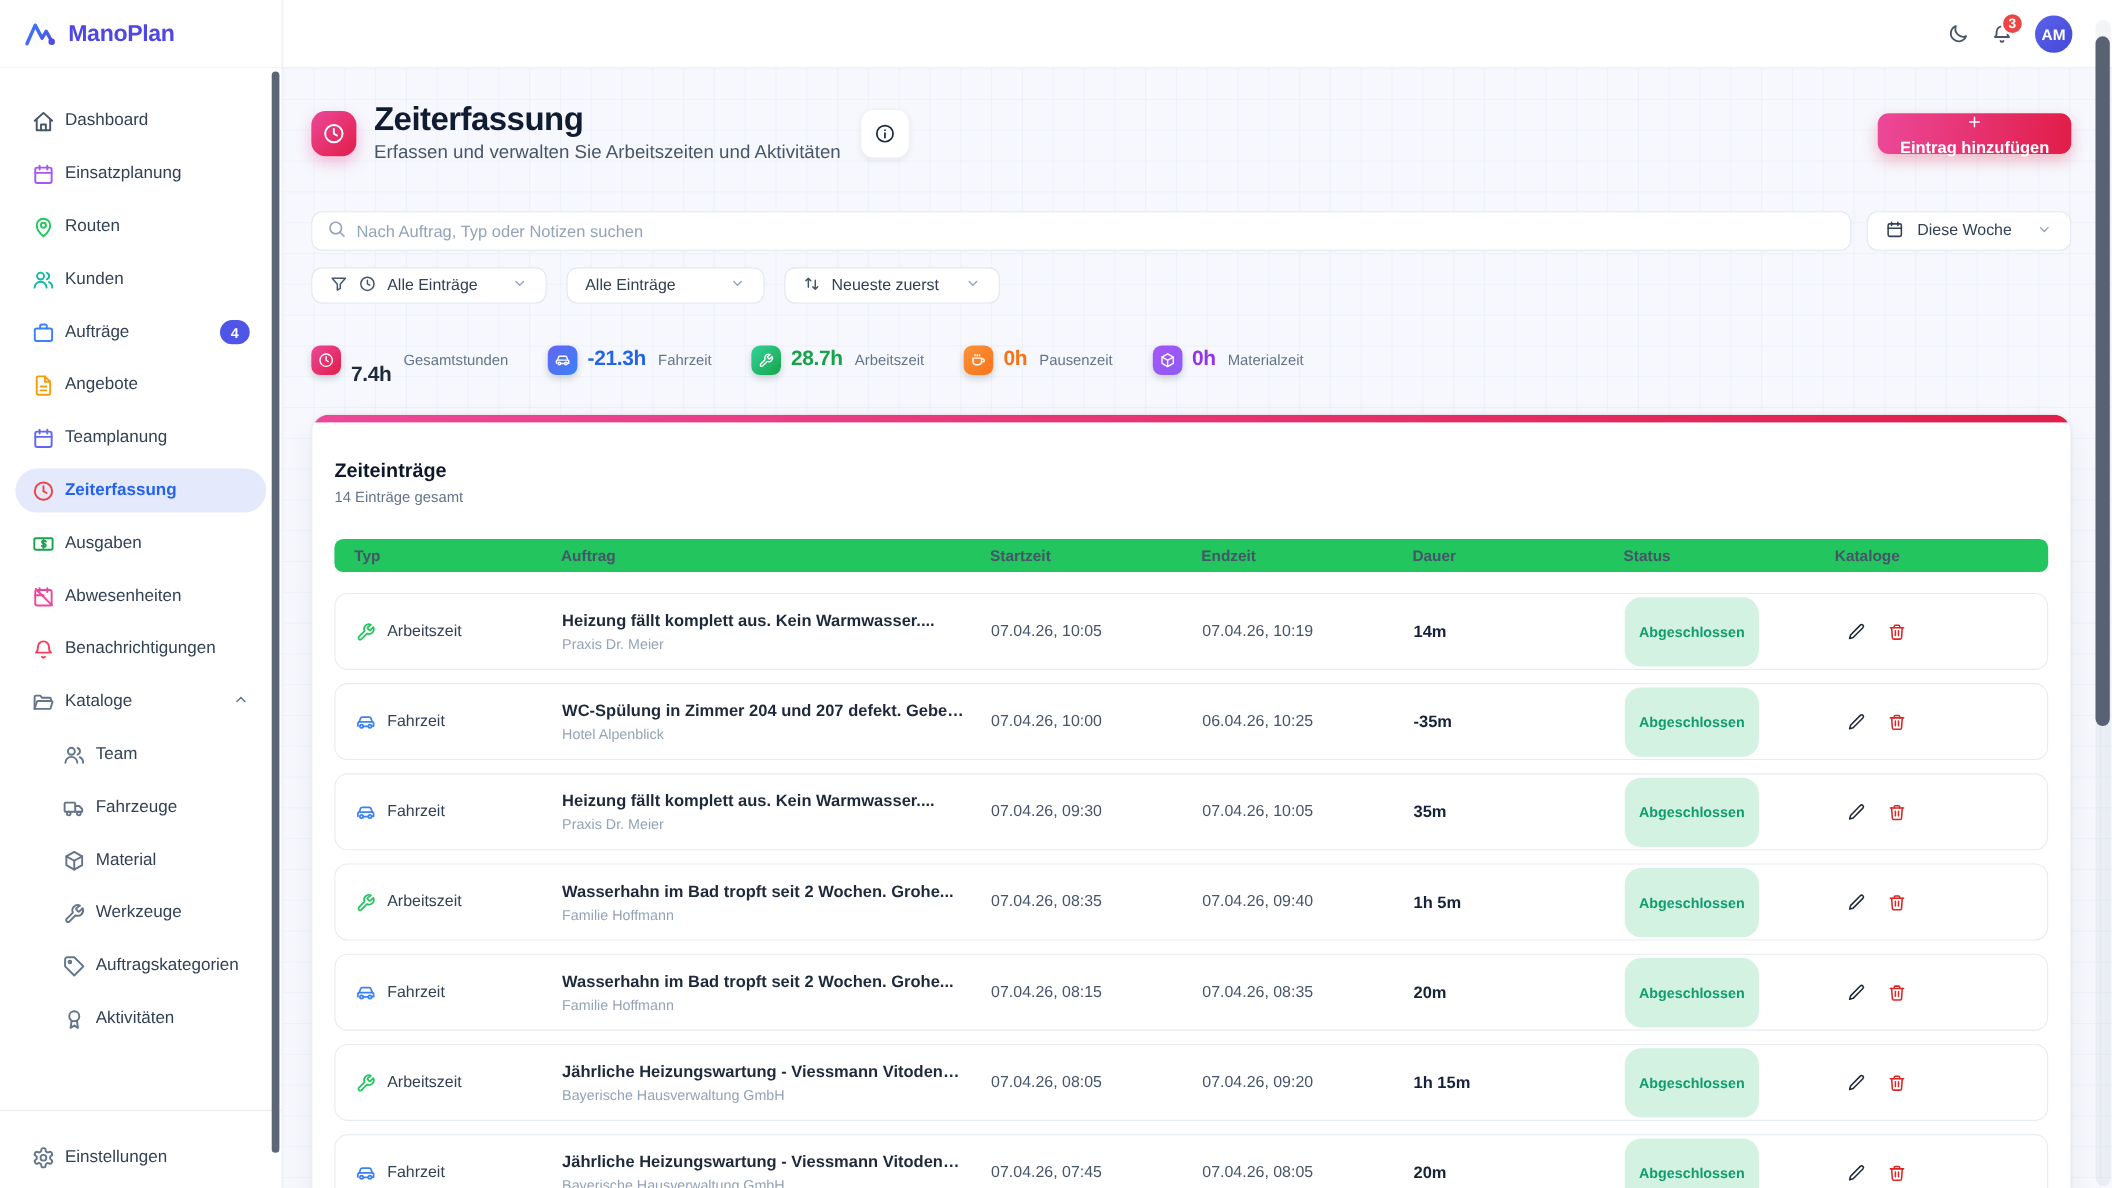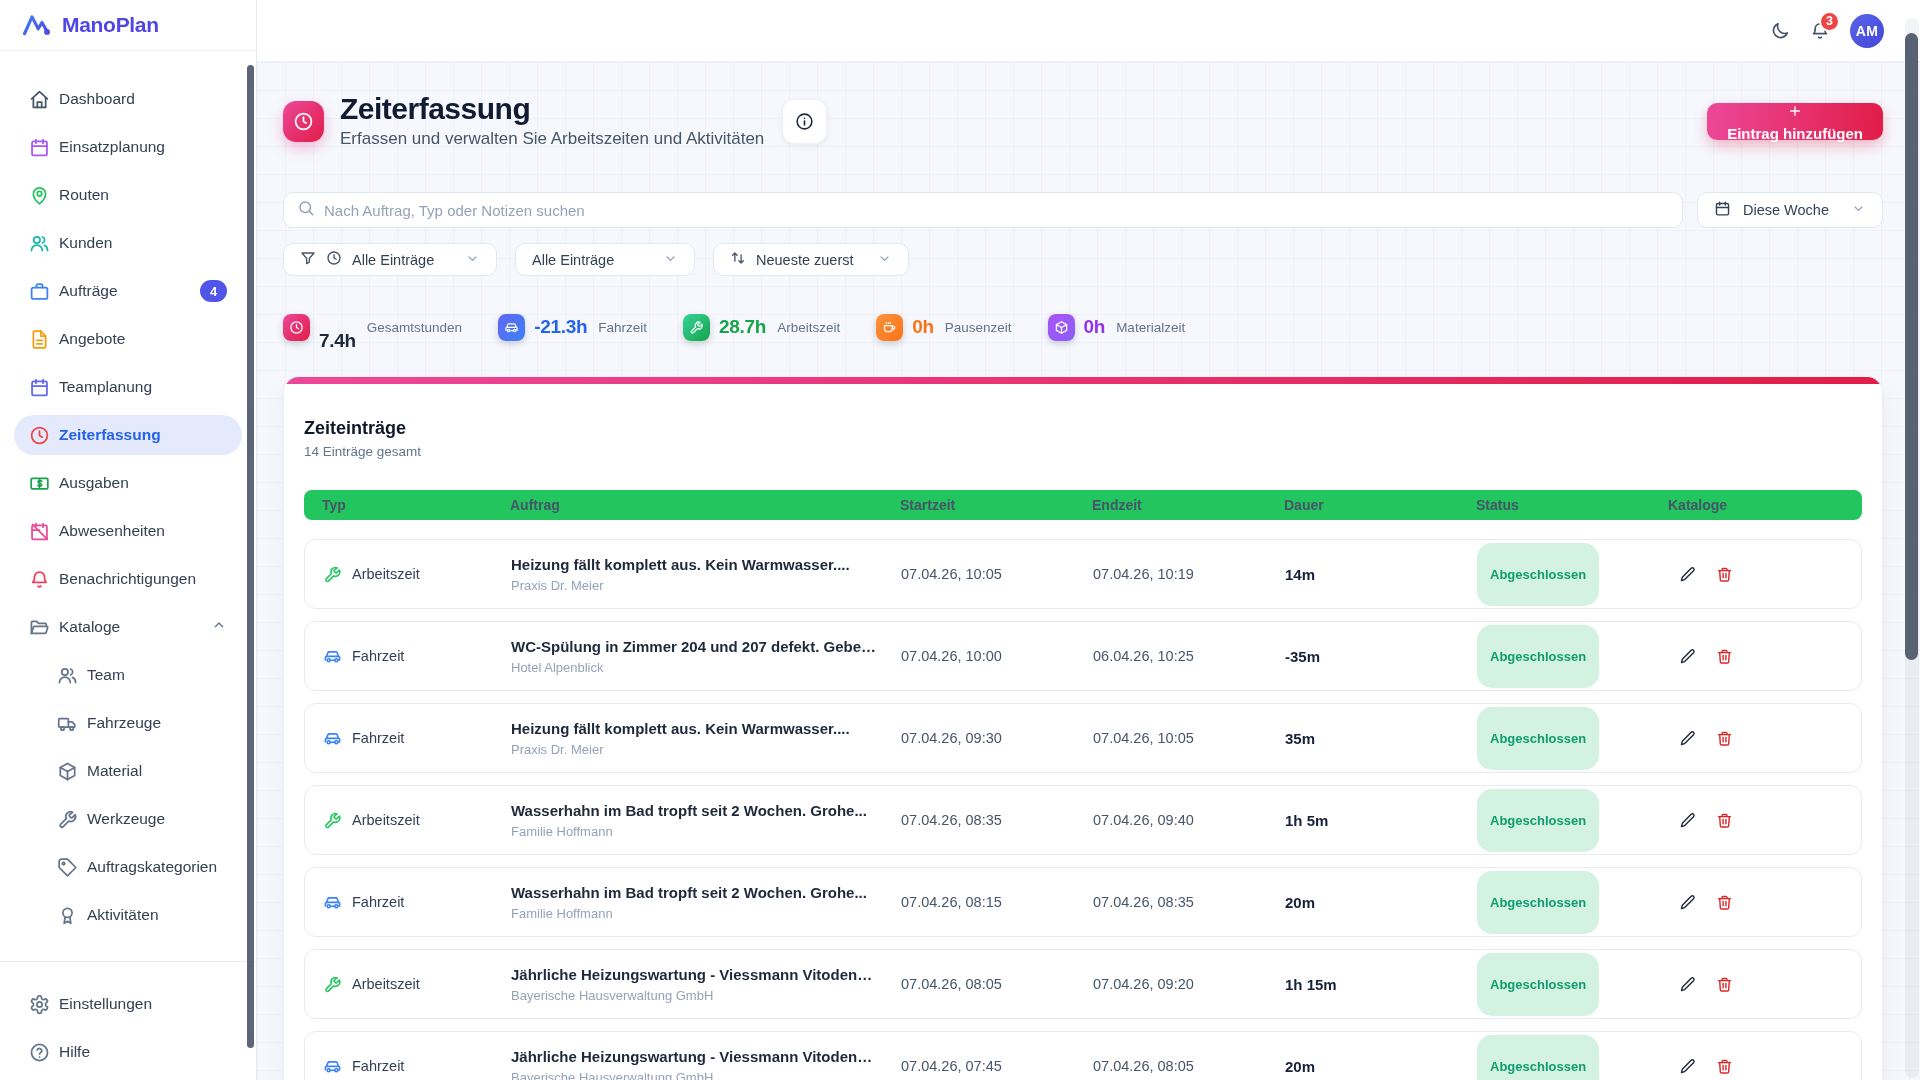--- a/index.html
+++ b/index.html
@@ -256,28 +256,20 @@
       </nav>
     <div class="sidebar-divider"></div>
     <div class="nav-footer" id="nav-footer">
         <div class="nav-item">
           <svg viewBox="0 0 24 24" fill="none" stroke="currentColor" stroke-width="2" stroke-linecap="round" stroke-linejoin="round" style="width: 21px; height: 21px; color: rgb(100, 116, 139);">
             <circle cx="12" cy="12" r="3"></circle>
             <path d="M12.22 2h-.44a2 2 0 0 0-2 2v.18a2 2 0 0 1-1 1.73l-.43.25a2 2 0 0 1-2 0l-.15-.08a2 2 0 0 0-2.73.73l-.22.38a2 2 0 0 0 .73 2.73l.15.1a2 2 0 0 1 1 1.72v.51a2 2 0 0 1-1 1.74l-.15.09a2 2 0 0 0-.73 2.73l.22.38a2 2 0 0 0 2.73.73l.15-.08a2 2 0 0 1 2 0l.43.25a2 2 0 0 1 1 1.73V20a2 2 0 0 0 2 2h.44a2 2 0 0 0 2-2v-.18a2 2 0 0 1 1-1.73l.43-.25a2 2 0 0 1 2 0l.15.08a2 2 0 0 0 2.73-.73l.22-.39a2 2 0 0 0-.73-2.73l-.15-.08a2 2 0 0 1-1-1.74v-.5a2 2 0 0 1 1-1.74l.15-.09a2 2 0 0 0 .73-2.73l-.22-.38a2 2 0 0 0-2.73-.73l-.15.08a2 2 0 0 1-2 0l-.43-.25a2 2 0 0 1-1-1.73V4a2 2 0 0 0-2-2z"></path>
           </svg>
           <span>Einstellungen</span>
         </div>
-        <div class="nav-item">
-          <svg viewBox="0 0 24 24" fill="none" stroke="currentColor" stroke-width="2" stroke-linecap="round" stroke-linejoin="round" style="width: 21px; height: 21px; color: rgb(100, 116, 139);">
-            <circle cx="12" cy="12" r="9.2"></circle>
-            <path d="M9.3 9.2a2.8 2.8 0 0 1 5.4.9c0 1.8-2.6 2.2-2.6 3.6"></path>
-            <path d="M12 17.2h.01"></path>
-          </svg>
-          <span>Hilfe</span>
-        </div>
       </div>
     <div class="sb-scroll-thumb"></div>
   </aside>
 
   <div class="main">
     <header class="topbar">
       <button class="icon-btn" id="moon-slot">
           <svg viewBox="0 0 24 24" fill="none" stroke="currentColor" stroke-width="2" stroke-linecap="round" stroke-linejoin="round" style="width: 20px; height: 20px;">
             <path d="M20.8 14.3A8.6 8.6 0 0 1 9.7 3.2a8.6 8.6 0 1 0 11.1 11.1z"></path>
           </svg>

